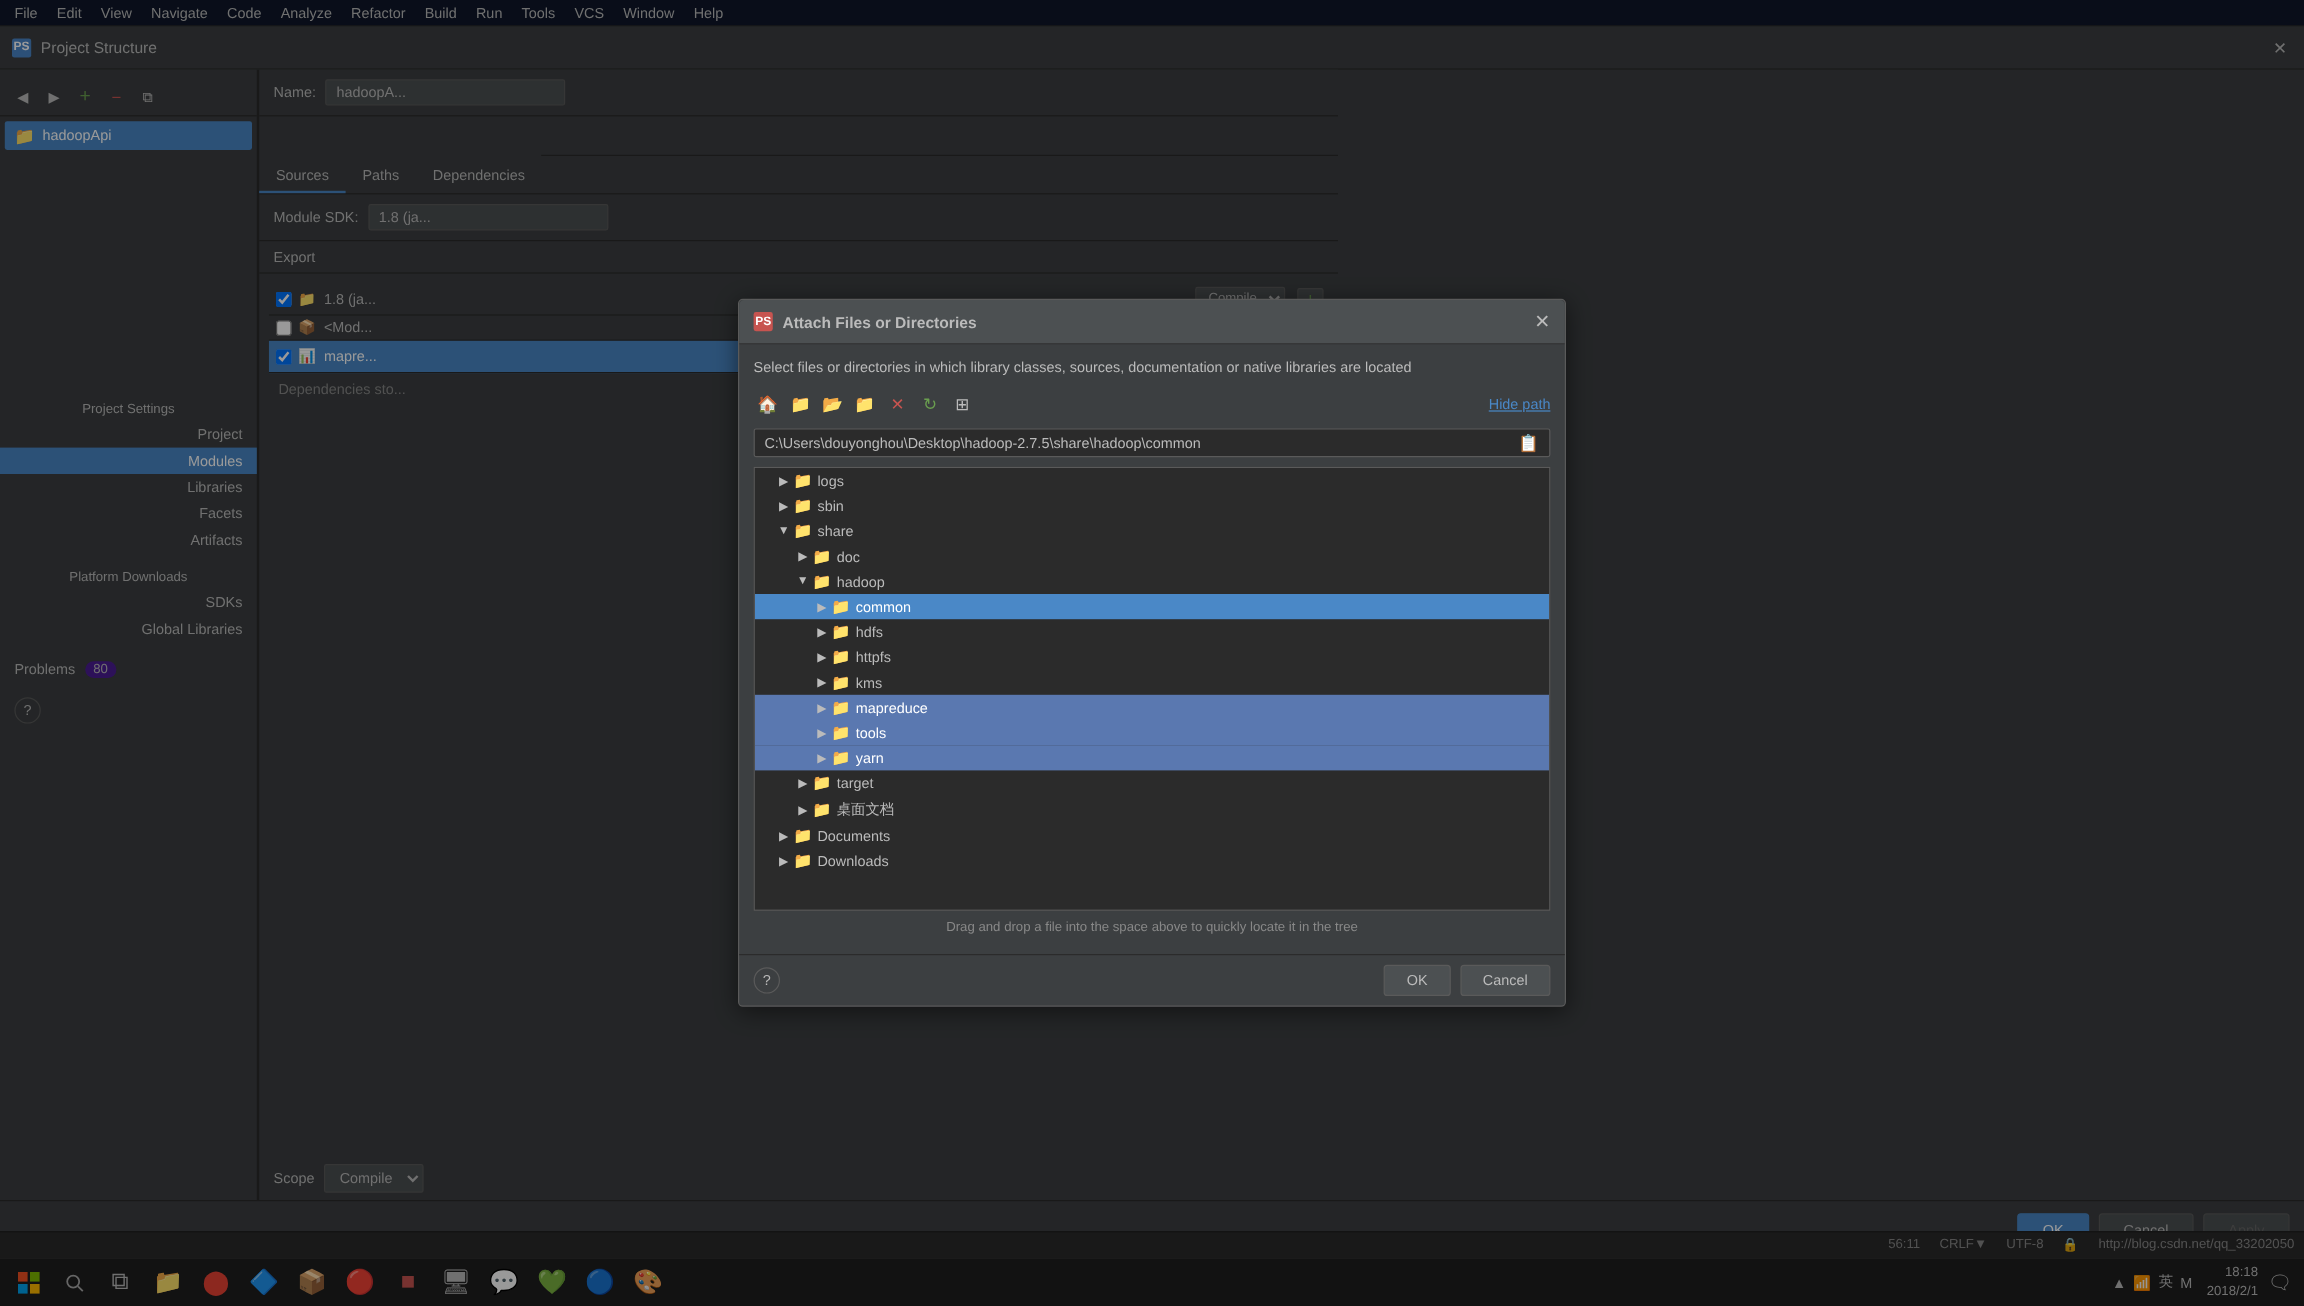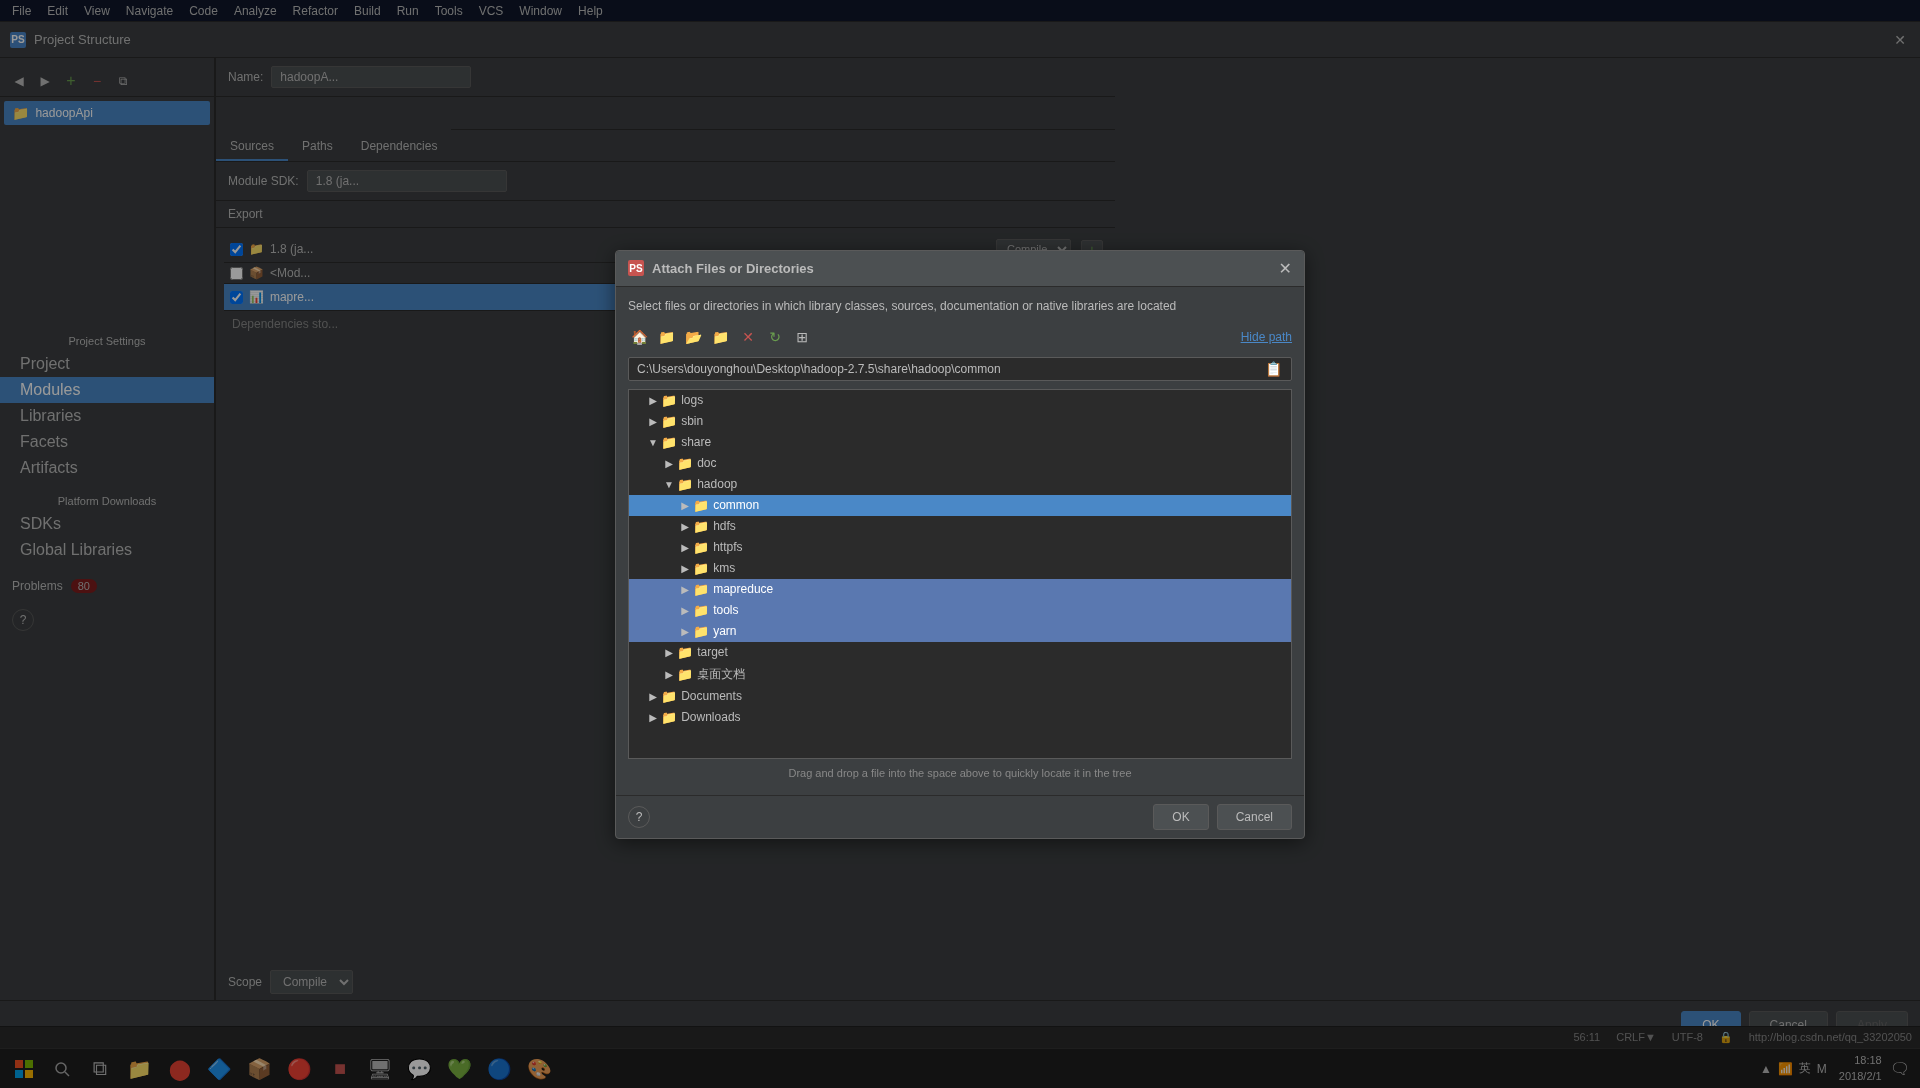--- a/index.html
+++ b/index.html
@@ -14,21 +14,21 @@
     .title-bar .icon { width: 16px; height: 16px; background: #4a86c8; border-radius: 2px; margin-right: 8px; display: inline-flex; align-items: center; justify-content: center; color: white; font-size: 10px; font-weight: bold; }
     .title-bar .title { color: #bbbbbb; font-size: 13px; }
     .title-bar .close-btn { margin-left: auto; width: 20px; height: 20px; display: flex; align-items: center; justify-content: center; color: #bbbbbb; cursor: pointer; font-size: 14px; }
 
     
     .main-layout { display: flex; height: calc(1088px - 22px - 36px - 48px - 40px); }
 
     
     .sidebar { width: 215px; background: #3c3f41; border-right: 1px solid #2b2b2b; padding: 8px 0; flex-shrink: 0; }
     .sidebar-section-title { font-size: 11px; font-weight: normal; color: #bbbbbb; padding: 6px 12px 4px; text-align: center; }
-    .sidebar-item { padding: 4px 12px 4px 20px; cursor: pointer; color: #bbbbbb; font-size: 16px; }
+    .sidebar-item { padding: 4px 12px 4px 20px; cursor: pointer; color: #bbbbbb; font-size: 12px; text-align: right; }
     .sidebar-item.active { background: #4a88c7; color: white; }
     .sidebar-divider { height: 8px; }
     .toolbar-btn { width: 22px; height: 22px; display: flex; align-items: center; justify-content: center; cursor: pointer; color: #bbbbbb; border-radius: 2px; }
     .toolbar-btn.green { color: #6a9e4f; }
     .toolbar-btn.red { color: #c75450; }
 
     
     .module-list { flex: 1; padding: 4px; }
     .module-item { padding: 4px 8px; cursor: pointer; display: flex; align-items: center; gap: 6px; }
     .module-item.active { background: #4a88c7; color: white; border-radius: 2px; }
@@ -58,21 +58,21 @@
 
     
     .scope-dropdown { background: #4c5052; border: 1px solid #5a5a5a; padding: 2px 6px; color: #bbbbbb; font-size: 11px; border-radius: 2px; }
 
     
     .right-side-btns { display: flex; flex-direction: column; gap: 2px; padding: 4px; }
     .side-btn { width: 22px; height: 22px; display: flex; align-items: center; justify-content: center; cursor: pointer; color: #bbbbbb; background: #4c5052; border: 1px solid #5a5a5a; border-radius: 2px; font-size: 14px; }
 
     
     .problems-section { padding: 8px 12px; display: flex; align-items: center; gap: 8px; }
-    .problems-badge { background: #7f1d1d; color: #bbbbbb; border-radius: 10px; padding: 1px 7px; font-size: 11px; }
+    .problems-badge { background: #4c1d95; color: #bbbbbb; border-radius: 10px; padding: 1px 7px; font-size: 11px; }
 
     
     .dialog-backdrop { position: fixed; top: 0; left: 0; width: 100%; height: 100%; background: rgba(0,0,0,0.4); z-index: 100; display: flex; align-items: center; justify-content: center; }
 
     
     .dialog { background: #3c3f41; border: 1px solid #5a5a5a; border-radius: 4px; width: 690px; box-shadow: 0 4px 20px rgba(0,0,0,0.5); }
     .dialog-title-bar { background: #4c5052; padding: 8px 12px; display: flex; align-items: center; gap: 8px; border-radius: 4px 4px 0 0; border-bottom: 1px solid #2b2b2b; }
     .dialog-title-bar .dialog-icon { width: 16px; height: 16px; background: #c75450; border-radius: 2px; display: flex; align-items: center; justify-content: center; color: white; font-size: 10px; font-weight: bold; flex-shrink: 0; }
     .dialog-title { font-size: 13px; font-weight: bold; color: #bbbbbb; flex: 1; }
     .dialog-close { cursor: pointer; color: #bbbbbb; font-size: 16px; }

